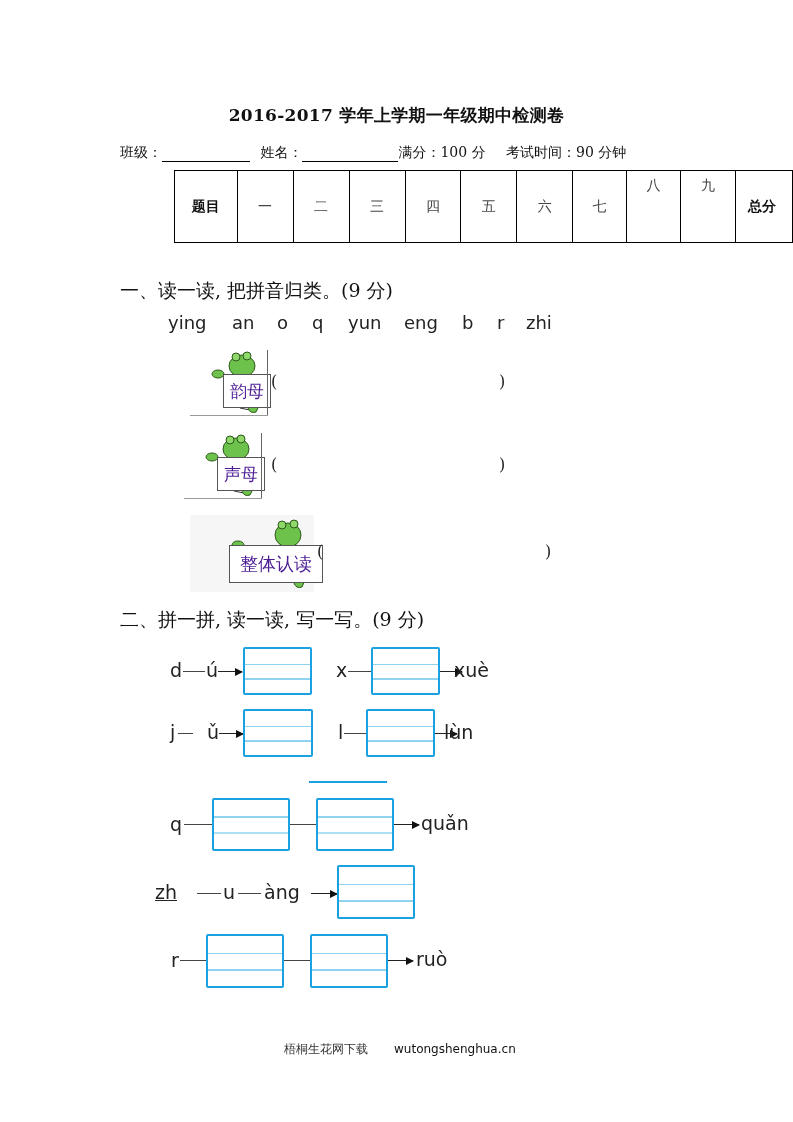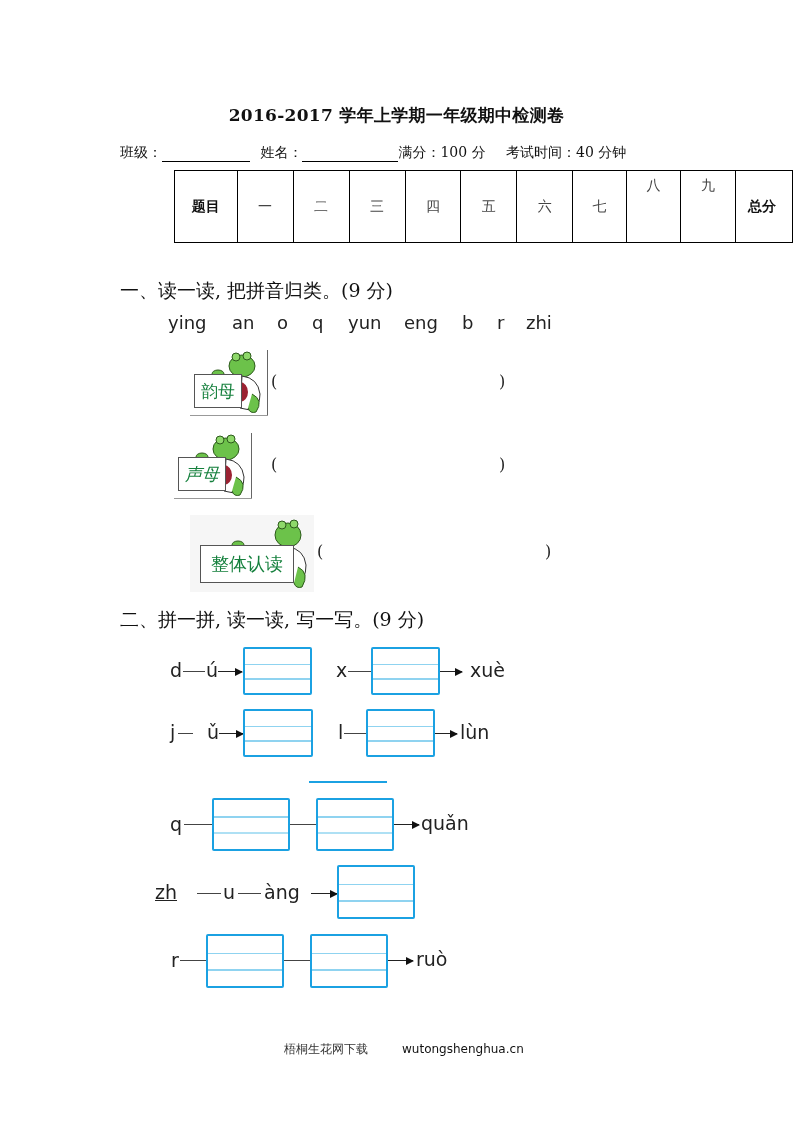--- a/index.html
+++ b/index.html
@@ -14,44 +14,44 @@
   table.score tr.h td { height:39px; }
   table.score tr.d td { height:54px; }
   table.score td.bold { font-weight:bold; font-family:"DejaVu Sans", sans-serif; font-size:14px; }
   table.score td.light { color:#444; font-family:"DejaVu Sans", sans-serif; font-size:14px; vertical-align:middle; }
   .sec { font-size:19px; left:120px; white-space:nowrap; }
   .pinyin-row { top:312px; left:168px; font-family:"DejaVu Sans", sans-serif; font-size:18px; color:#222; }
   .pinyin-row span { position:absolute; white-space:nowrap; top:0; }
   .frog { position:absolute; background:#fff; }
   .frog .edge { position:absolute; right:0; top:0; bottom:0; width:1px; background:#666; }
   .frog .bottom { position:absolute; left:0; right:0; bottom:0; height:1px; background:#999; }
-  .frog .sign { position:absolute; background:#fff; border:1.5px solid #555; font-size:17px; color:#15803d;
-                font-family:"DejaVu Serif", serif; display:flex; align-items:center; justify-content:center; }
+  .frog .sign { position:absolute; background:#fff; border:1.5px solid #555; font-size:17px; color:#4c1d95;
+                font-family:"DejaVu Serif", serif; display:flex; align-items:center; justify-content:center;margin-left:29px; }
   .paren { position:absolute; font-size:16px; color:#222; }
   .py { position:absolute; font-family:"DejaVu Sans", sans-serif; font-size:19px; color:#222; white-space:nowrap; }
   .line { position:absolute; height:1px; background:#444; }
   .arrow { position:absolute; height:1px; background:#222; }
   .arrow::after { content:""; position:absolute; right:-1px; top:-3.5px; border-left:8px solid #111; border-top:4px solid transparent; border-bottom:4px solid transparent; }
   .box { position:absolute; border:2px solid #1ba1e2; border-radius:2px; box-sizing:border-box; background:#fff; }
   .box .r1, .box .r2 { position:absolute; left:0; right:0; height:1.5px; background:#8fd3f0; }
   .box .r1 { top:33%; }
   .box .r2 { top:66%; }
   .blueline { position:absolute; height:2px; background:#1ba1e2; }
   .footer { top:1041px; left:284px; font-size:12px; color:#333; white-space:nowrap; }
-  .footer .url { font-family:"DejaVu Sans", sans-serif; font-size:12px; margin-left:34px; color:#111; }
+  .footer .url { font-family:"DejaVu Sans", sans-serif; font-size:12px; margin-left:26px; color:#111; }
 </style>
 </head>
 <body>
 
 <div class="abs title">2016-2017 学年上学期一年级期中检测卷</div>
 
 <div class="abs info">
   <span>班级：</span><span class="blank" style="width:88px"></span>
   <span style="margin-left:6px">姓名：</span><span class="blank" style="width:96px"></span><span>满分：100 分</span>
-  <span style="margin-left:16px">考试时间：40 分钟</span>
+  <span style="margin-left:16px">考试时间：90 分钟</span>
 </div>
 
 <table class="score">
   <tbody>
       <tr class="h">
     <td class="bold" style="width:54px">题目</td>
     <td class="light" style="width:37px">一</td>
     <td class="light" style="width:37px">二</td>
     <td class="light" style="width:37px">三</td>
     <td class="light" style="width:36px">四</td>
@@ -90,21 +90,21 @@
     <ellipse cx="28" cy="24" rx="6" ry="4" fill="#6cc24a" stroke="#2d5a1c" stroke-width="1"></ellipse>
   </svg>
   <div class="sign" style="left:4px; top:24px; width:46px; height:32px;">韵母</div>
   <div class="edge"></div>
   <div class="bottom"></div>
 </div>
 <div class="paren" style="left:271px; top:372px;">(</div>
 <div class="abs" style="left:282px; top:368px; width:210px; height:26px;"></div>
 <div class="paren" style="left:499px; top:372px;">)</div>
 
-<div class="frog" style="left:174px; top:433px; width:78px; height:66px;font-style:italic;">
+<div class="frog" style="left:184px; top:433px; width:78px; height:66px;">
   <svg width="78" height="66" viewBox="0 0 78 66" style="position:absolute;left:0;top:0">
     <ellipse cx="52" cy="16" rx="13" ry="11" fill="#6cc24a" stroke="#2d5a1c" stroke-width="1"></ellipse>
     <circle cx="46" cy="7" r="4" fill="#8ed86a" stroke="#2d5a1c" stroke-width="1"></circle>
     <circle cx="57" cy="6" r="4" fill="#8ed86a" stroke="#2d5a1c" stroke-width="1"></circle>
     <path d="M52 26 Q68 28 70 44 Q70 58 60 60 L50 58 Z" fill="#fff" stroke="#333" stroke-width="1"></path>
     <ellipse cx="50" cy="42" rx="8" ry="10" fill="#9b2232"></ellipse>
     <path d="M62 44 Q74 50 66 62 Q60 64 58 58" fill="#6cc24a" stroke="#2d5a1c" stroke-width="1"></path>
     <ellipse cx="28" cy="24" rx="6" ry="4" fill="#6cc24a" stroke="#2d5a1c" stroke-width="1"></ellipse>
   </svg>
   <div class="sign" style="left:4px; top:24px; width:46px; height:32px;">声母</div>
@@ -142,39 +142,39 @@
     <div class="r2"></div>
   </div>
 
 <div class="py" style="left:336px; top:659px;">x</div>
 <div class="line" style="left:348px; top:671px; width:23px;"></div>
 <div class="box" style="left:371px; top:647px; width:69px; height:48px;">
     <div class="r1"></div>
     <div class="r2"></div>
   </div>
 <div class="arrow" style="left:440px; top:671px; width:22px;"></div>
-<div class="py" style="left:470px; top:659px;">xuè</div>
+<div class="py" style="left:454px; top:659px;">xuè</div>
 
 <div class="py" style="left:170px; top:721px;">j</div>
 <div class="line" style="left:178px; top:733px; width:15px;"></div>
 <div class="py" style="left:207px; top:721px;">ǔ</div>
 <div class="arrow" style="left:219px; top:733px; width:24px;"></div>
 <div class="box" style="left:243px; top:709px; width:70px; height:48px;">
     <div class="r1"></div>
     <div class="r2"></div>
   </div>
 
 <div class="py" style="left:338px; top:721px;">l</div>
 <div class="line" style="left:344px; top:733px; width:22px;"></div>
 <div class="box" style="left:366px; top:709px; width:69px; height:48px;">
     <div class="r1"></div>
     <div class="r2"></div>
   </div>
 <div class="arrow" style="left:435px; top:733px; width:22px;"></div>
-<div class="py" style="left:460px; top:721px;">lùn</div>
+<div class="py" style="left:444px; top:721px;">lùn</div>
 
 <div class="blueline" style="left:309px; top:781px; width:78px;"></div>
 
 <div class="py" style="left:170px; top:813px;">q</div>
 <div class="line" style="left:184px; top:824px; width:28px;"></div>
 <div class="box" style="left:212px; top:798px; width:78px; height:53px;">
     <div class="r1"></div>
     <div class="r2" style="background:#aee0f4;height:2px"></div>
   </div>
 <div class="line" style="left:290px; top:824px; width:26px;"></div>

